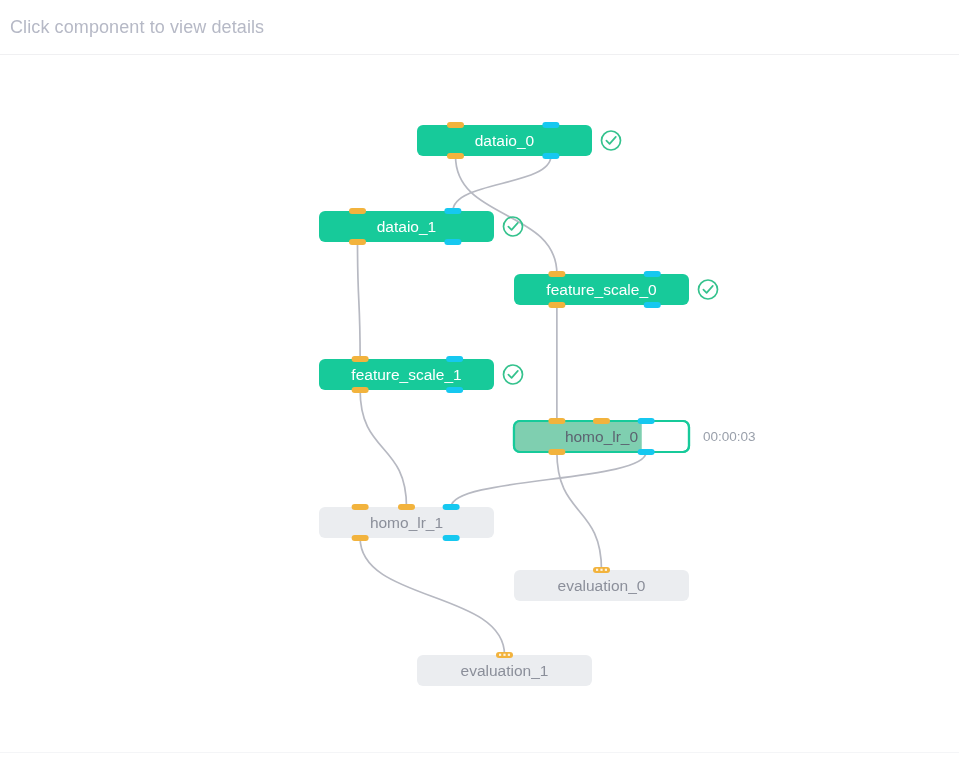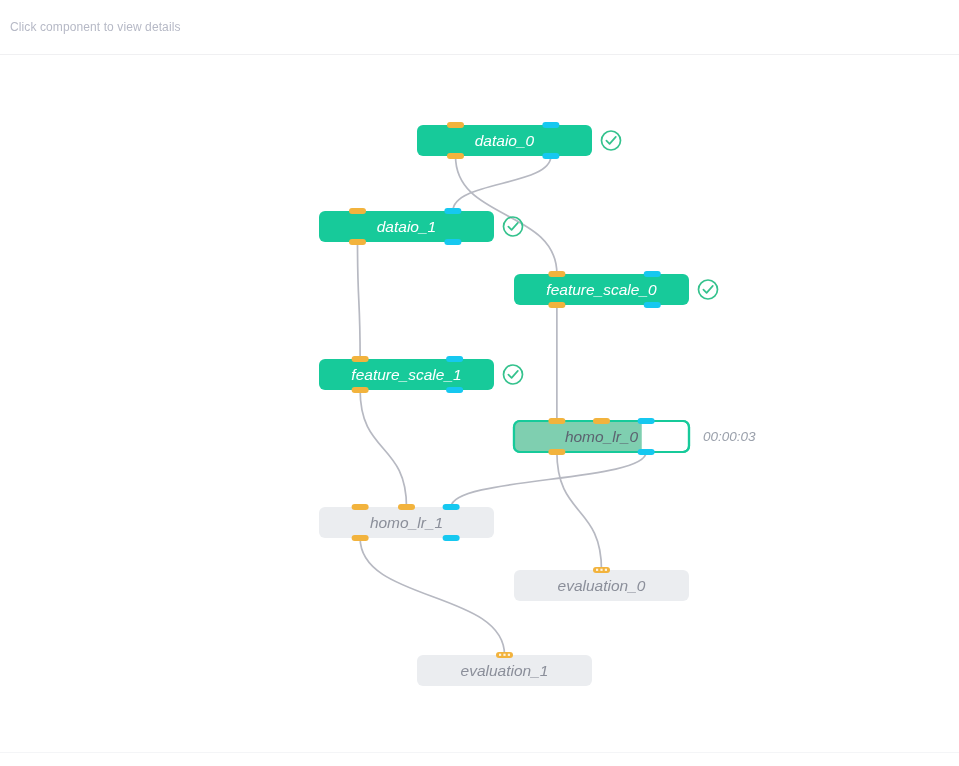--- a/index.html
+++ b/index.html
@@ -19,34 +19,33 @@
   
   .header {
     height: 55px;
     box-sizing: border-box;
     border-bottom: 1px solid #f0f0f2;
     display: flex;
     align-items: center;
     padding-left: 10px;
   }
   .header-hint {
-    font-size: 12px;
+    font-size: 18px;
     color: #b6b9c6;
     letter-spacing: .1px;
     white-space: nowrap;
   }
 
   
   .canvas {
     position: relative;
     width: 959px;
     height: 697px;
     background: #ffffff;
     overflow: hidden;
-    font-style: italic;
   }
   .canvas-svg {
     position: absolute;
     left: 0;
     top: 0;
   }
   .footer-rule {
     position: absolute;
     left: 0;
     top: 752px;

